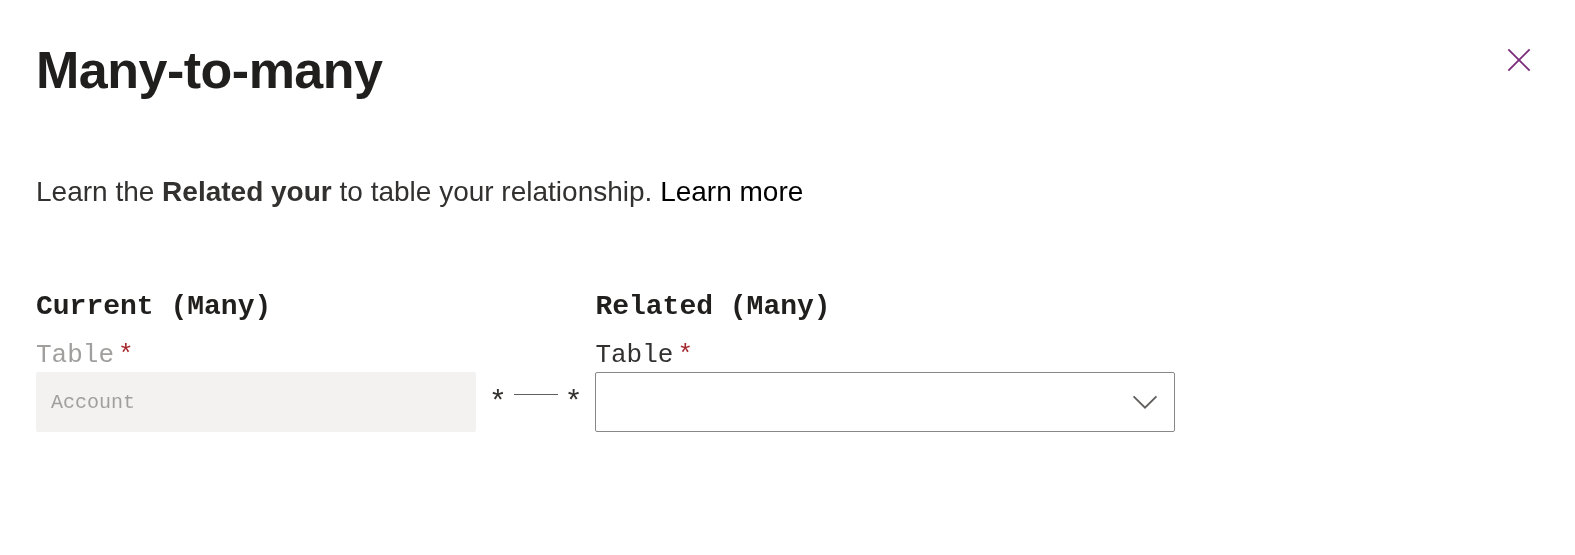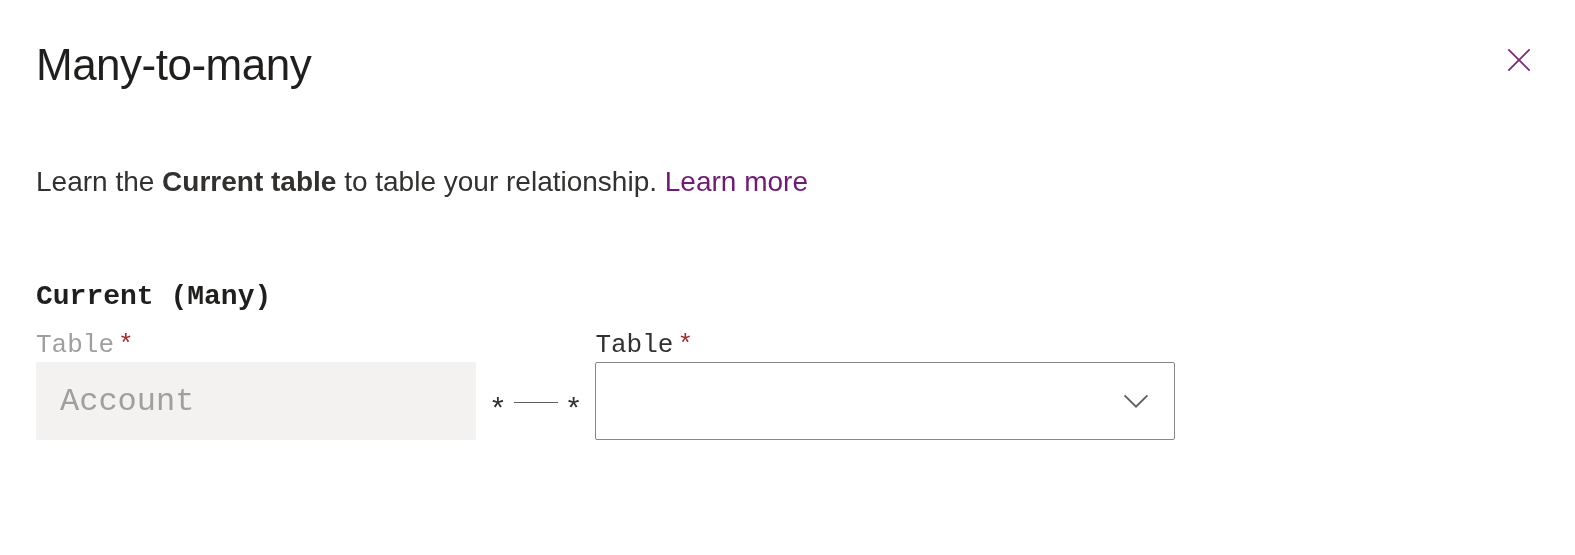--- a/index.html
+++ b/index.html
@@ -14,22 +14,22 @@
       width: 1575px;
       height: 555px;
       color: #323130;
     }
     .header-row {
       display: flex;
       justify-content: space-between;
       align-items: flex-start;
     }
     .dialog-title {
-      font-size: 44px;
-      font-weight: 400;
+      font-size: 52px;
+      font-weight: 700;
       color: #201f1e;
       letter-spacing: -0.5px;
     }
     .close-button {
       background: none;
       border: none;
       cursor: pointer;
       padding: 8px;
       color: #5d2e5e;
       display: flex;
@@ -47,21 +47,21 @@
     .description {
       font-size: 28px;
       color: #323130;
       margin-top: 72px;
       line-height: 1.4;
     }
     .description .bold {
       font-weight: 600;
     }
     .learn-more {
-      color: #701a75;
+      color: #000000;
       text-decoration: none;
       cursor: pointer;
     }
     .columns-wrap {
       display: flex;
       align-items: flex-end;
       margin-top: 80px;
       gap: 0;
     }
     .column {
@@ -87,25 +87,25 @@
       margin-bottom: 2px;
     }
     .field-label.disabled {
       color: #a19f9d;
     }
     .required-mark {
       color: #a4262c;
       margin-left: 4px;
     }
     .field-box {
-      height: 78px;
+      height: 60px;
       display: flex;
       align-items: center;
-      padding: 0 24px;
-      font-size: 32px;
+      padding: 0 15px;
+      font-size: 20px;
       border-radius: 2px;
     }
     .field-box.disabled {
       background: #f3f2f1;
       color: #a19f9d;
       border: none;
     }
     .field-box.dropdown {
       background: #ffffff;
       border: 1.5px solid #8a8886;
@@ -152,21 +152,21 @@
   <h1 class="dialog-title">Many-to-many</h1>
   <button class="close-button">
     <svg viewBox="0 0 24 24" fill="none">
       <line x1="4" y1="4" x2="20" y2="20"></line>
       <line x1="20" y1="4" x2="4" y2="20"></line>
     </svg>
   </button>
 </div>
 
 <p class="description">
-  <span>Learn the </span><span class="bold">Current table</span><span> to table your relationship. </span><a class="learn-more" href="#">Learn more</a>
+  <span>Learn the </span><span class="bold">Related your</span><span> to table your relationship. </span><a class="learn-more" href="#">Learn more</a>
 </p>
 
 <div class="columns-wrap">
 
   <div class="column column-current">
     <div class="section-header">Current (Many)</div>
     <div class="field-label disabled">
       <span>Table</span><span class="required-mark">*</span>
     </div>
     <div class="field-box disabled">
@@ -174,20 +174,21 @@
     </div>
   </div>
 
   <div class="connector">
     <span class="connector-star">*</span>
     <span class="connector-line"></span>
     <span class="connector-star">*</span>
   </div>
 
   <div class="column column-related">
+    <div class="section-header">Related (Many)</div>
     <div class="field-label">
       <span>Table</span><span class="required-mark">*</span>
     </div>
     <div class="field-box dropdown" role="combobox" tabindex="0">
       <span class="dropdown-value"></span>
       <svg class="chevron" viewBox="0 0 24 14">
         <polyline points="2,2 12,12 22,2"></polyline>
       </svg>
     </div>
   </div>

